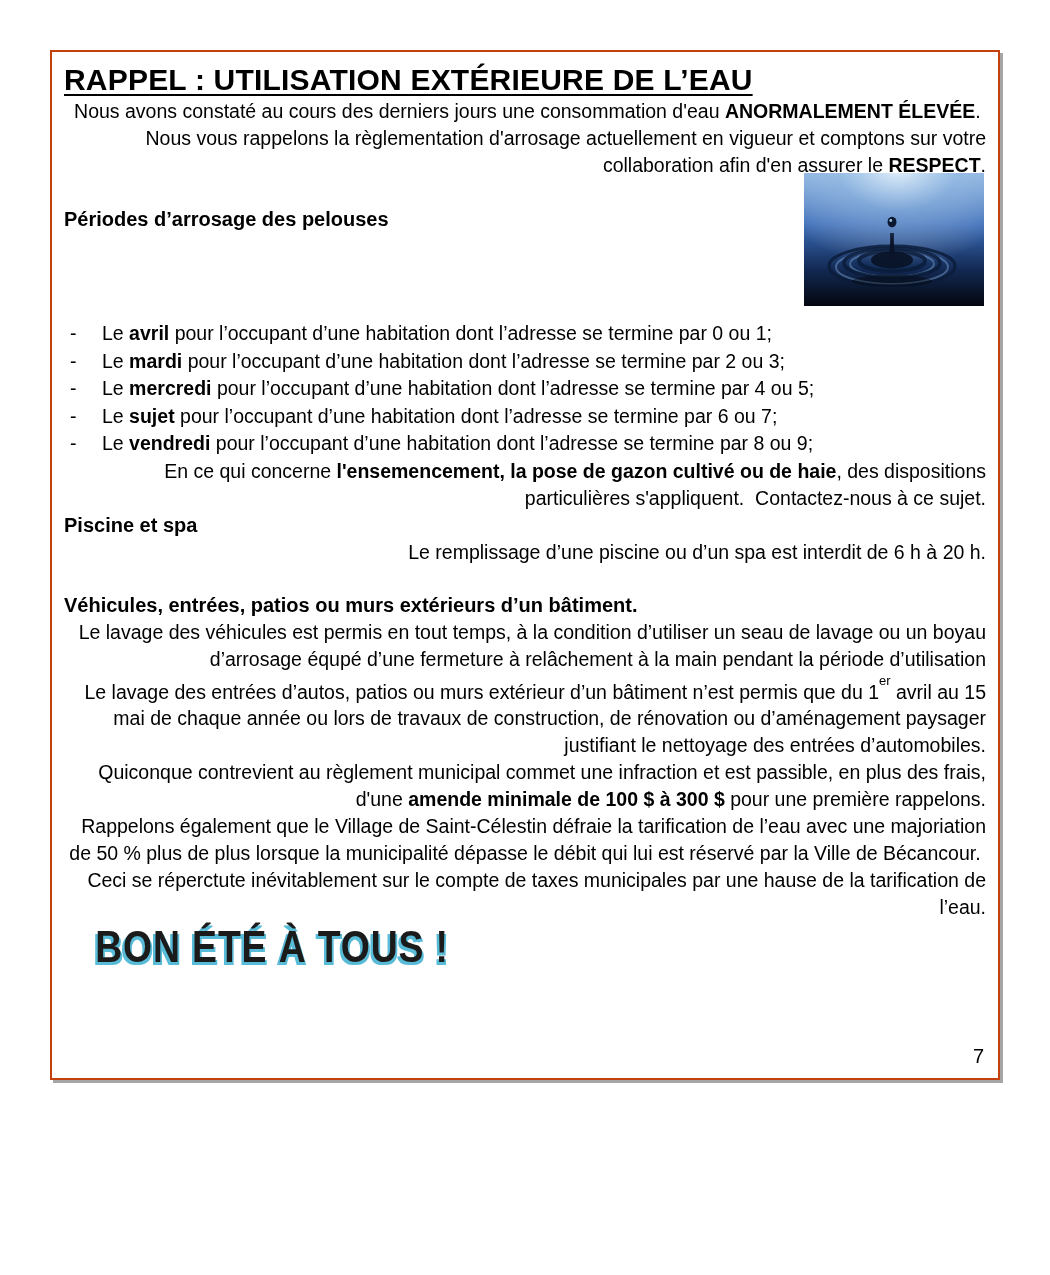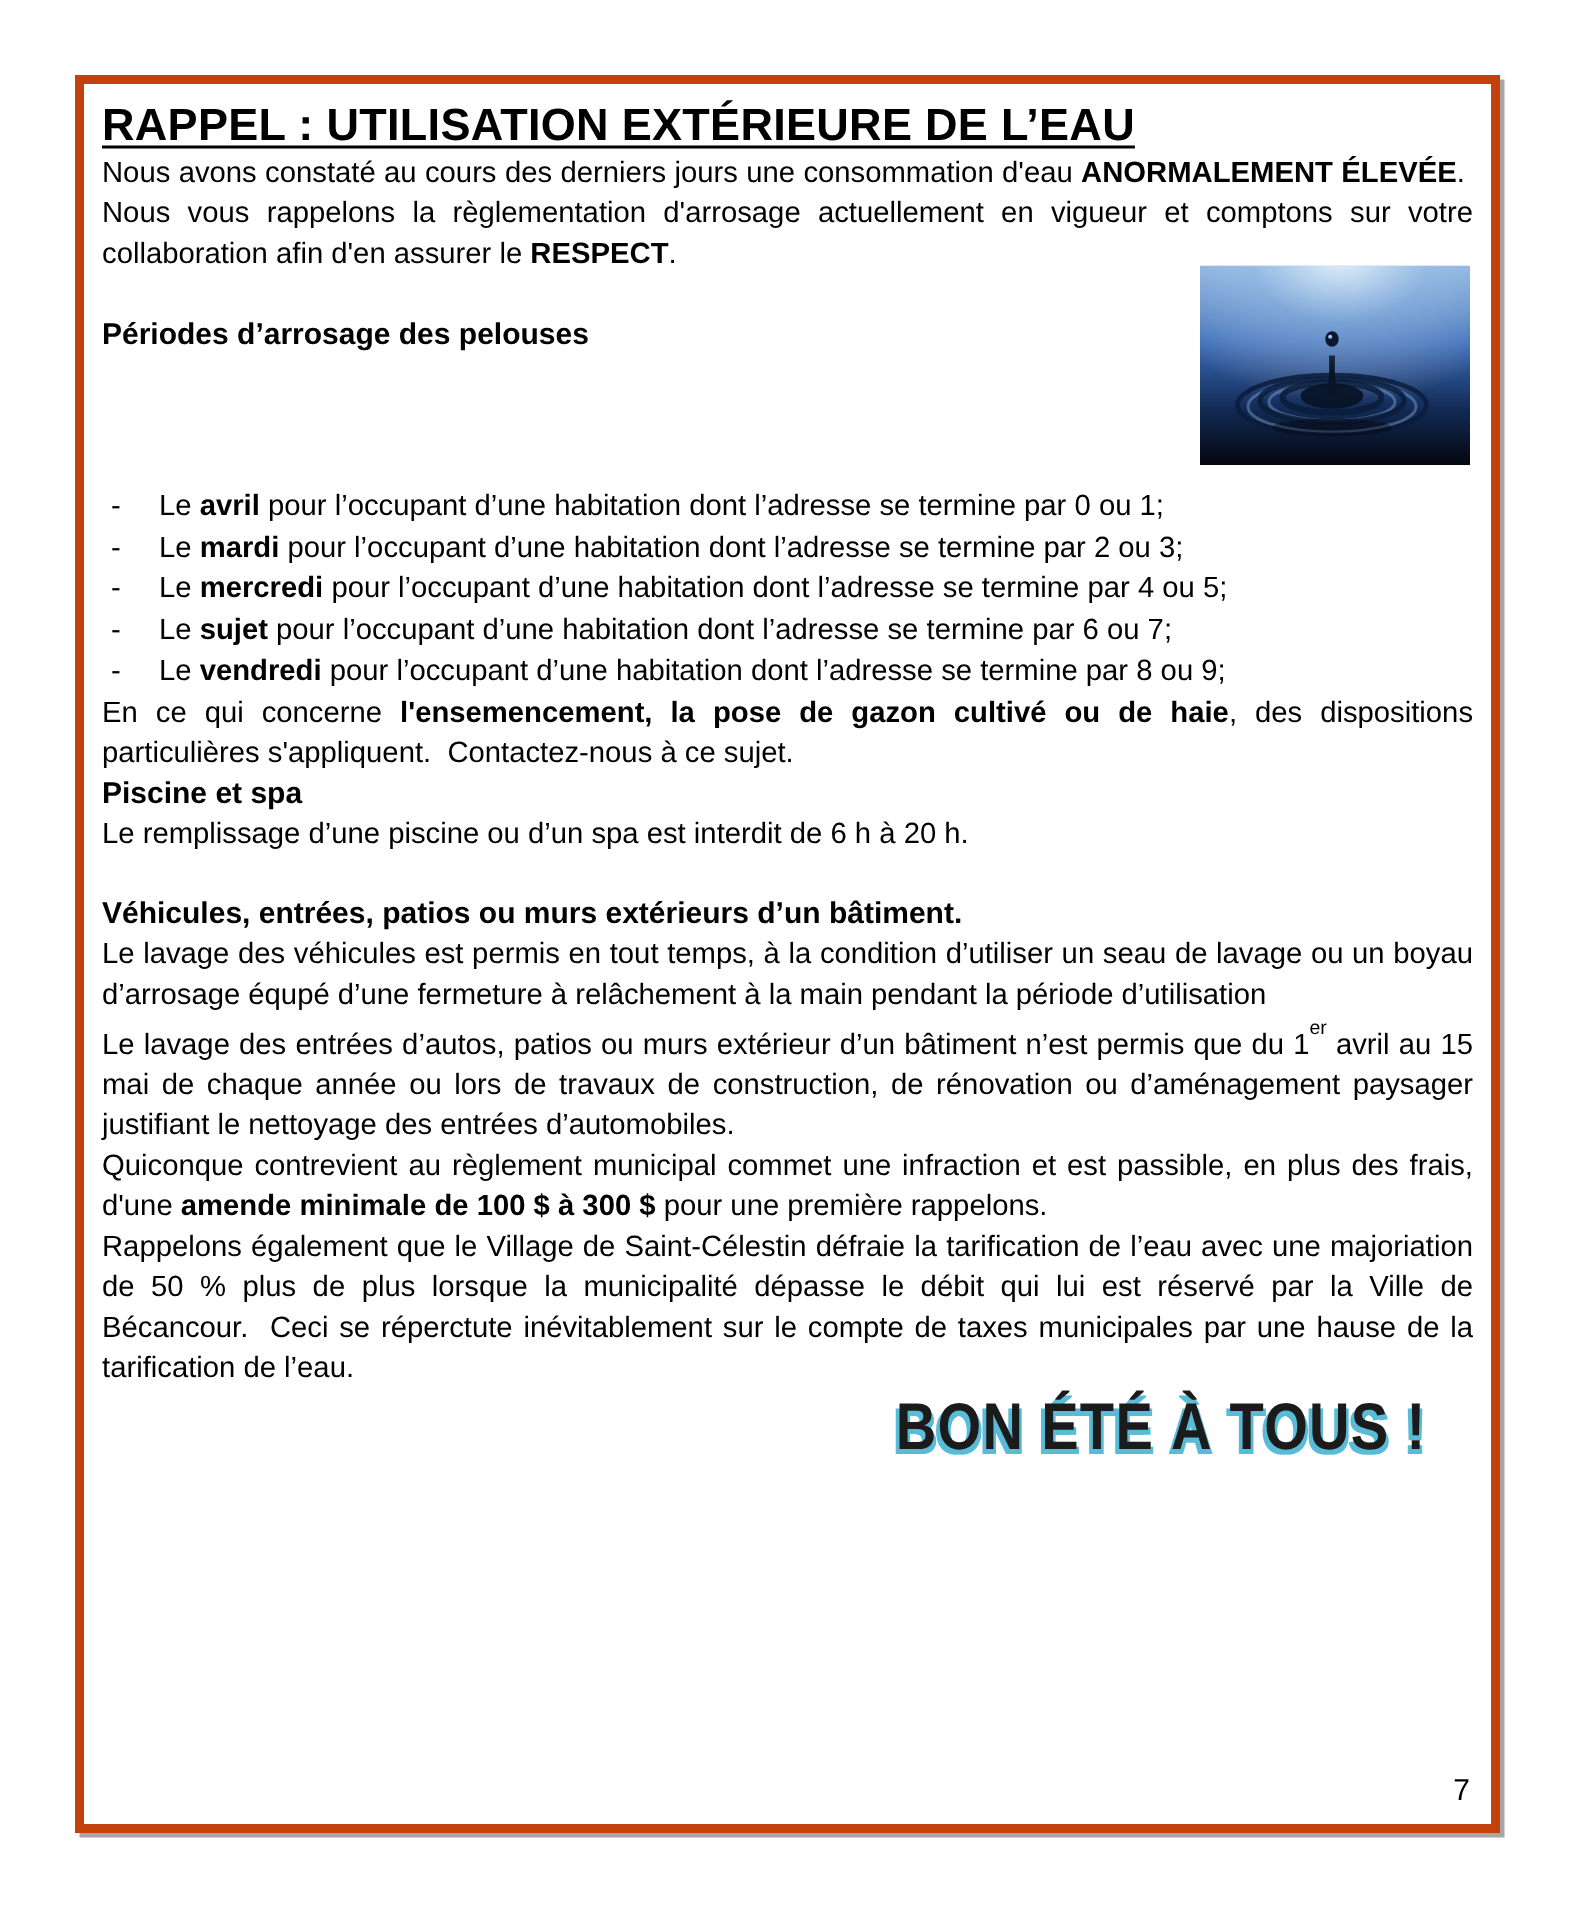--- a/index.html
+++ b/index.html
@@ -1,48 +1,48 @@
 <!DOCTYPE html>
 <html lang="fr"><head>
 <meta charset="utf-8">
 <style>
   html,body { margin:0; padding:0; background:#ffffff; }
   .page {
     position:relative; width:1050px; height:1275px; background:#ffffff;
     font-family:"Liberation Sans", sans-serif; color:#000; overflow:hidden;
   }
   .frame {
-    position:absolute; left:50px; top:50px; width:950px; height:1172px;
-    box-sizing:border-box; border:6px solid #c2410c; padding:10px 12px;
+    position:absolute; left:50px; top:50px; width:950px; height:1030px;
+    box-sizing:border-box; border:2px solid #c2410c; padding:10px 12px;
     box-shadow:3px 3px 0 #a6a6a6; background:#fff;
   }
   h1 {
     margin:0; font-size:30px; line-height:36px; font-weight:bold;
     text-decoration:underline; text-decoration-thickness:2px; text-underline-offset:4px;
     letter-spacing:0.2px;
   }
-  p.body { margin:0; font-size:19.5px; line-height:27px; }
+  p.body { margin:0; font-size:19.5px; line-height:27px;text-align:right; }
   .just { text-align:justify; }
   h2 { margin:0; font-size:20px; line-height:27px; font-weight:bold; }
   .intro   { margin-top:32px; }
   .drop    { float:right; width:180px; height:133px; margin:-6px 2px 14px 24px; }
   .h-watering { margin-top:27px; }
   .selon   { margin-top:10px; }
   .list    { margin-top:34px; clear:right; }
   .li      { position:relative; font-size:19.5px; line-height:27.5px; padding-left:38px; }
   .li .dash{ position:absolute; left:6px; }
   .seeding { margin-top:20px; }
   .ul-bold { text-decoration-thickness:2px; text-underline-offset:3px; }
   .h-pool  { }
   .h-veh   { margin-top:26px; }
   .driveways { margin-top:17px; }
   sup.ord  { font-size:13px; position:relative; top:-6px; }
   .fine    { margin-top:15px; }
   .tariff  { margin-top:20px; }
-  .closing { text-align:right; margin-top:0; }
+  .closing { text-align:left; margin-top:0; }
   .closing .word {
     display:inline-block; transform:scaleX(0.85); transform-origin:center;
     font-size:44px; line-height:52px; font-weight:bold; color:#1b1b1b; letter-spacing:1px;
     text-shadow:-3px 3px 0 #58bbd7, 2px 3px 0 #58bbd7;
     white-space:nowrap;
   }
   .pagenum { position:absolute; right:14px; bottom:10px; font-size:20px; line-height:24px; }
 </style>
 </head>
 <body>

